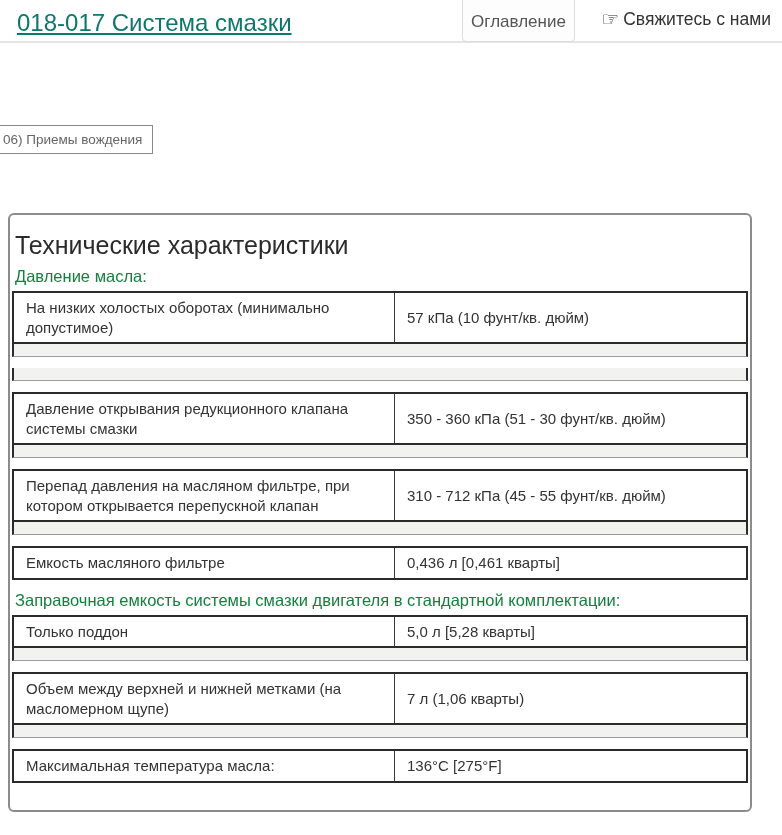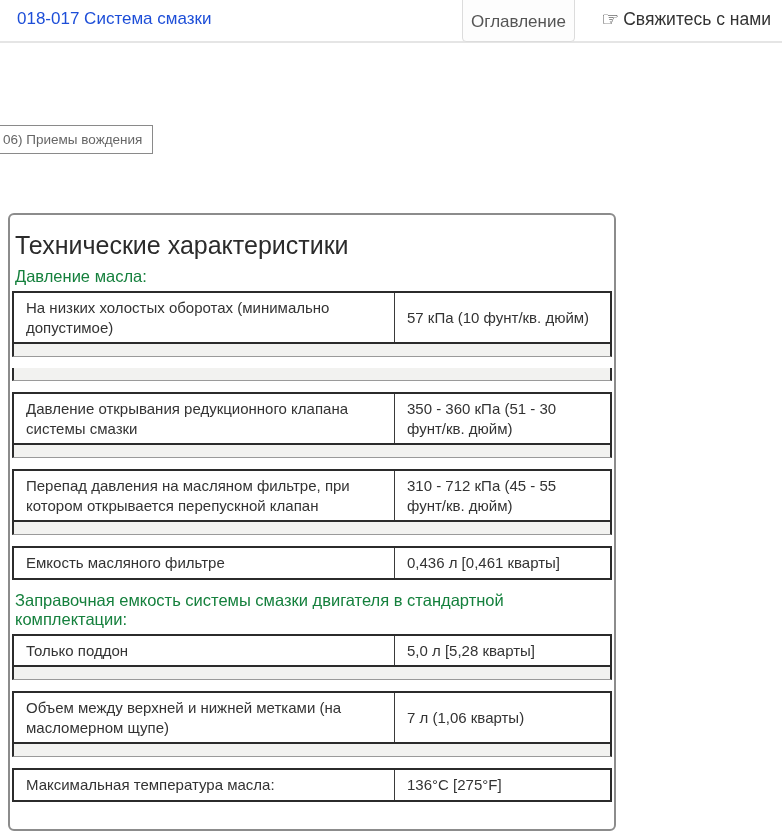--- a/index.html
+++ b/index.html
@@ -12,21 +12,21 @@
   }
   *{box-sizing:border-box;}
   html,body{margin:0;padding:0;}
   body{
     width:782px;height:835px;position:relative;overflow:hidden;
     background:#ffffff;font-family:"Liberation Sans", sans-serif;color:var(--text-main);
   }
 
   
   .topbar{position:relative;height:43px;border-bottom:2px solid var(--header-rule);background:#fff;}
-  .topbar-title{position:absolute;left:17px;top:9px;font-size:17px;color:#1d4ed8;white-space:nowrap;}
+  .topbar-title{position:absolute;left:17px;top:9px;font-size:24px;color:#0f766e;white-space:nowrap;text-decoration:underline;}
   .toc-btn{
     position:absolute;left:462px;top:-13px;width:113px;height:55px;
     display:flex;align-items:center;justify-content:center;padding-top:16px;
     font-family:inherit;font-size:17px;color:var(--text-muted);
     background:#fdfdfd;border:1px solid #dcdcdc;border-radius:4px;cursor:pointer;
   }
   .contact-link{
     position:absolute;right:11px;top:9px;display:flex;align-items:center;gap:4px;
     font-size:17.5px;color:#333;text-decoration:none;cursor:pointer;white-space:nowrap;
   }
@@ -34,21 +34,21 @@
 
   
   .breadcrumb{
     position:absolute;left:-14px;top:125px;
     border:1px solid #8a8a8a;background:#fff;color:#666;
     font-size:13.5px;padding:6px 10px 6px 16px;white-space:nowrap;cursor:pointer;
   }
 
   
   .spec-panel{
-    position:absolute;left:8px;top:213px;width:608px;min-height:562px;
+    position:absolute;left:8px;top:213px;width:744px;min-height:562px;
     border:2px solid var(--panel-border);border-radius:6px;background:#fff;
     padding:8px 2px 16px 2px;
   }
   .panel-title{margin:8px 0 4px 3px;font-size:25px;font-weight:400;color:#2b2b2b;}
   .section-heading{margin:7px 0 5px 3px;font-size:16.5px;font-weight:400;color:#15803d;}
 
   .spec-block{margin-bottom:11px;}
   .spec-row{display:flex;border:2px solid var(--table-border);background:#fff;}
   .cell{padding:5px 12px;font-size:15px;color:var(--text-main);line-height:1.3;}
   .cell-label{width:381px;border-right:1px solid #3a3a3a;display:flex;align-items:center;}

